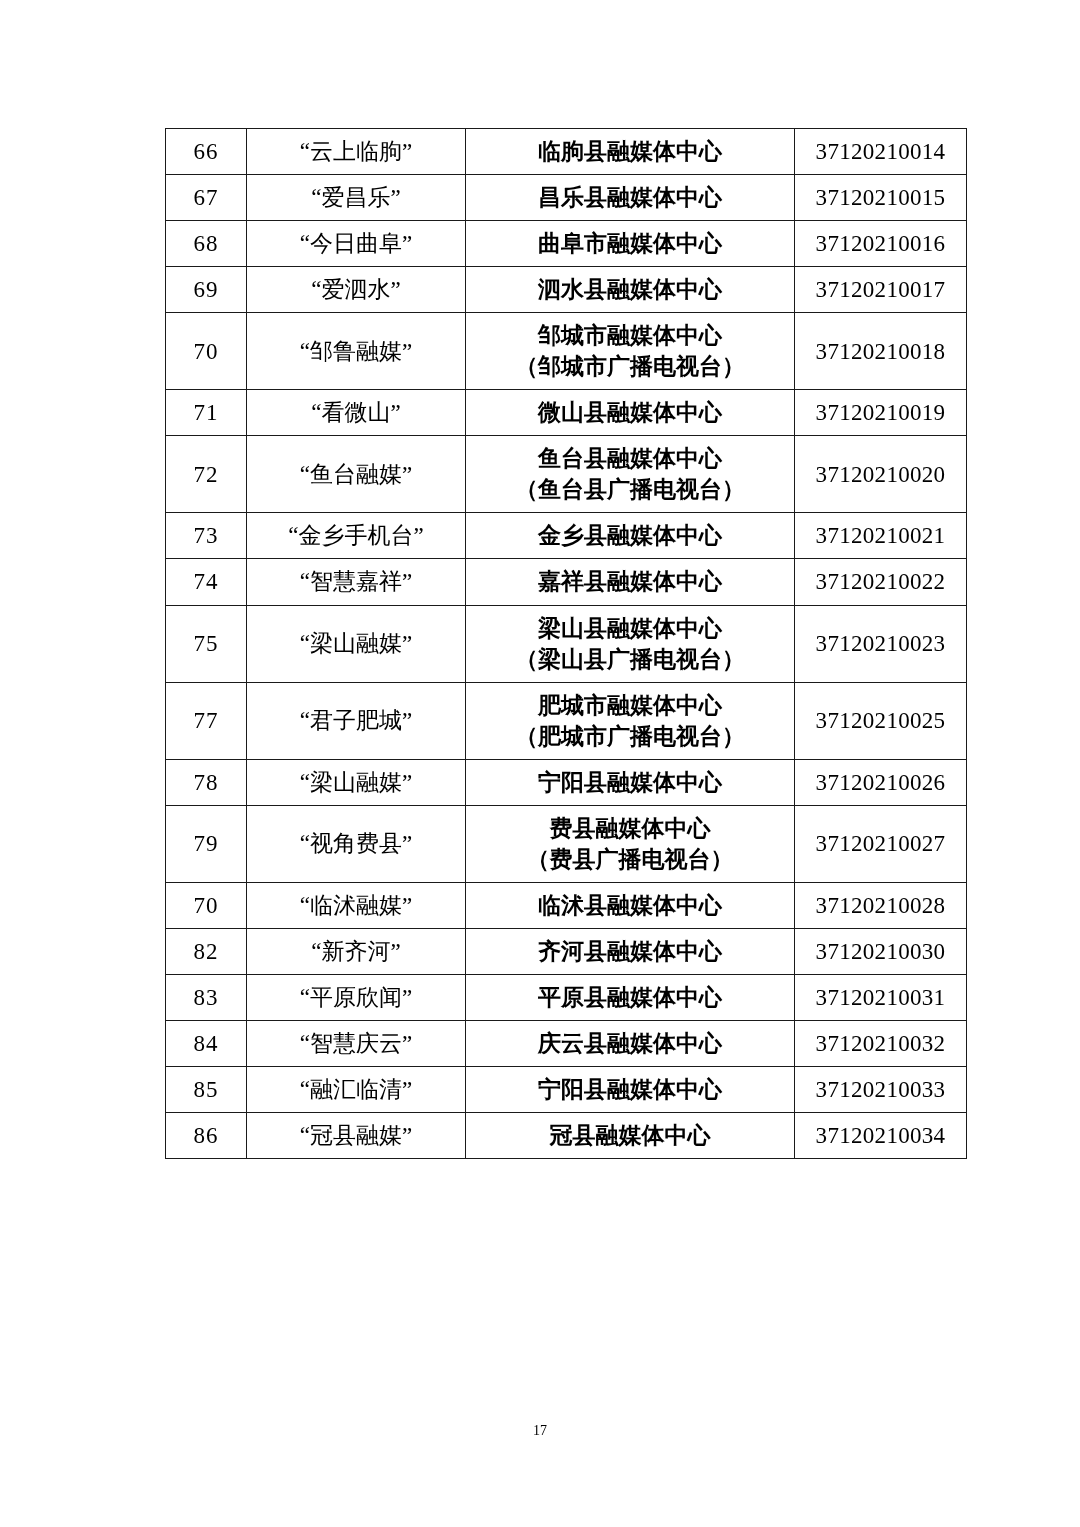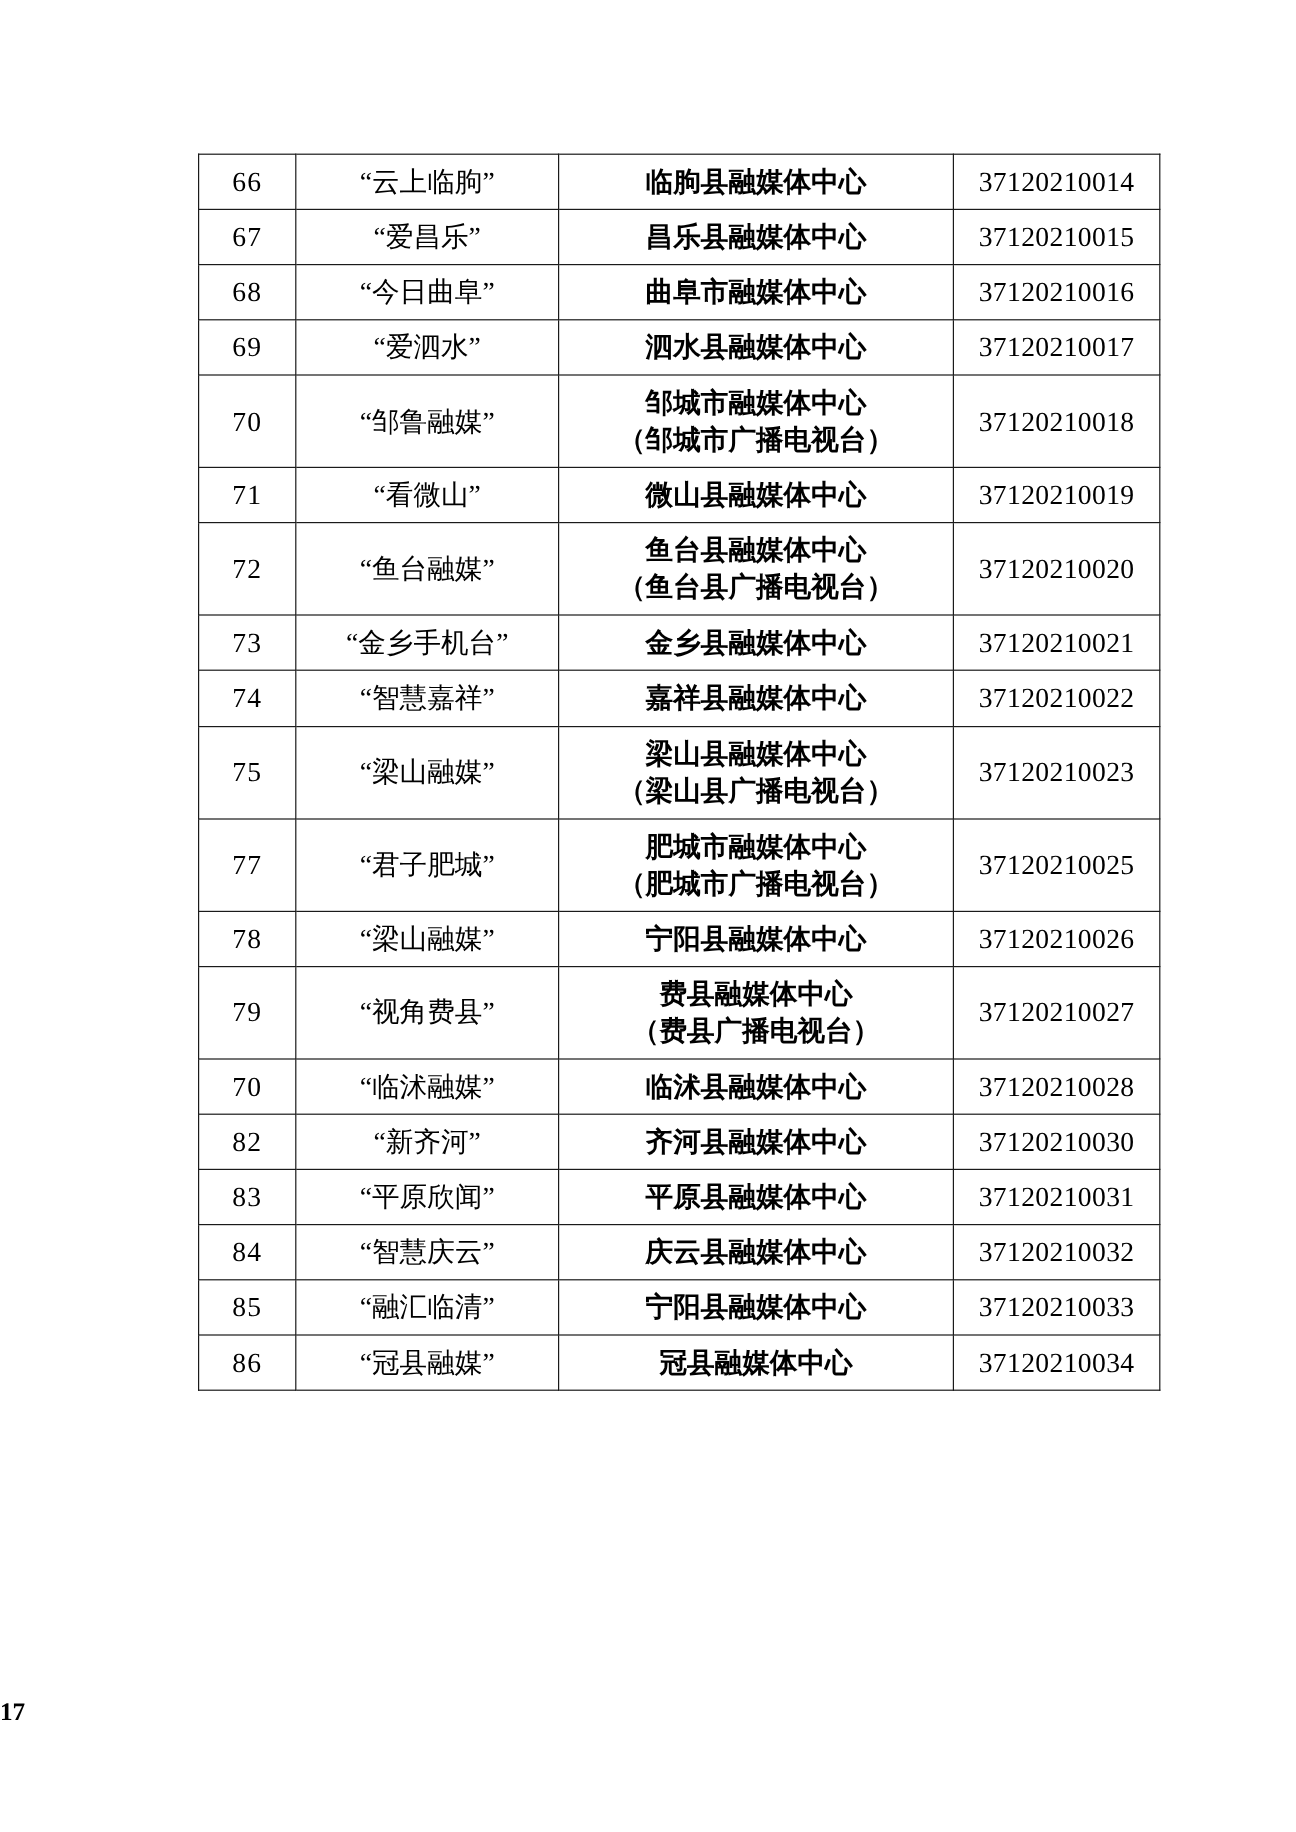--- a/index.html
+++ b/index.html
@@ -61,24 +61,23 @@
   }
   .two-line td {
     padding-top: 4px;
     padding-bottom: 4px;
   }
   .page-number {
     position: absolute;
     left: 0;
     right: 0;
     bottom: 88px;
-    text-align: left;
-    font-size: 21px;
+    text-align: center;
+    font-size: 14px;
     font-family: "Liberation Serif", "DejaVu Serif", serif;
-    font-weight: bold;
   }
 </style>
 </head>
 <body>
 
 <div class="page">
   <table class="doc-table">
     <tbody>
       <tr>
         <td class="col-index">66</td>

